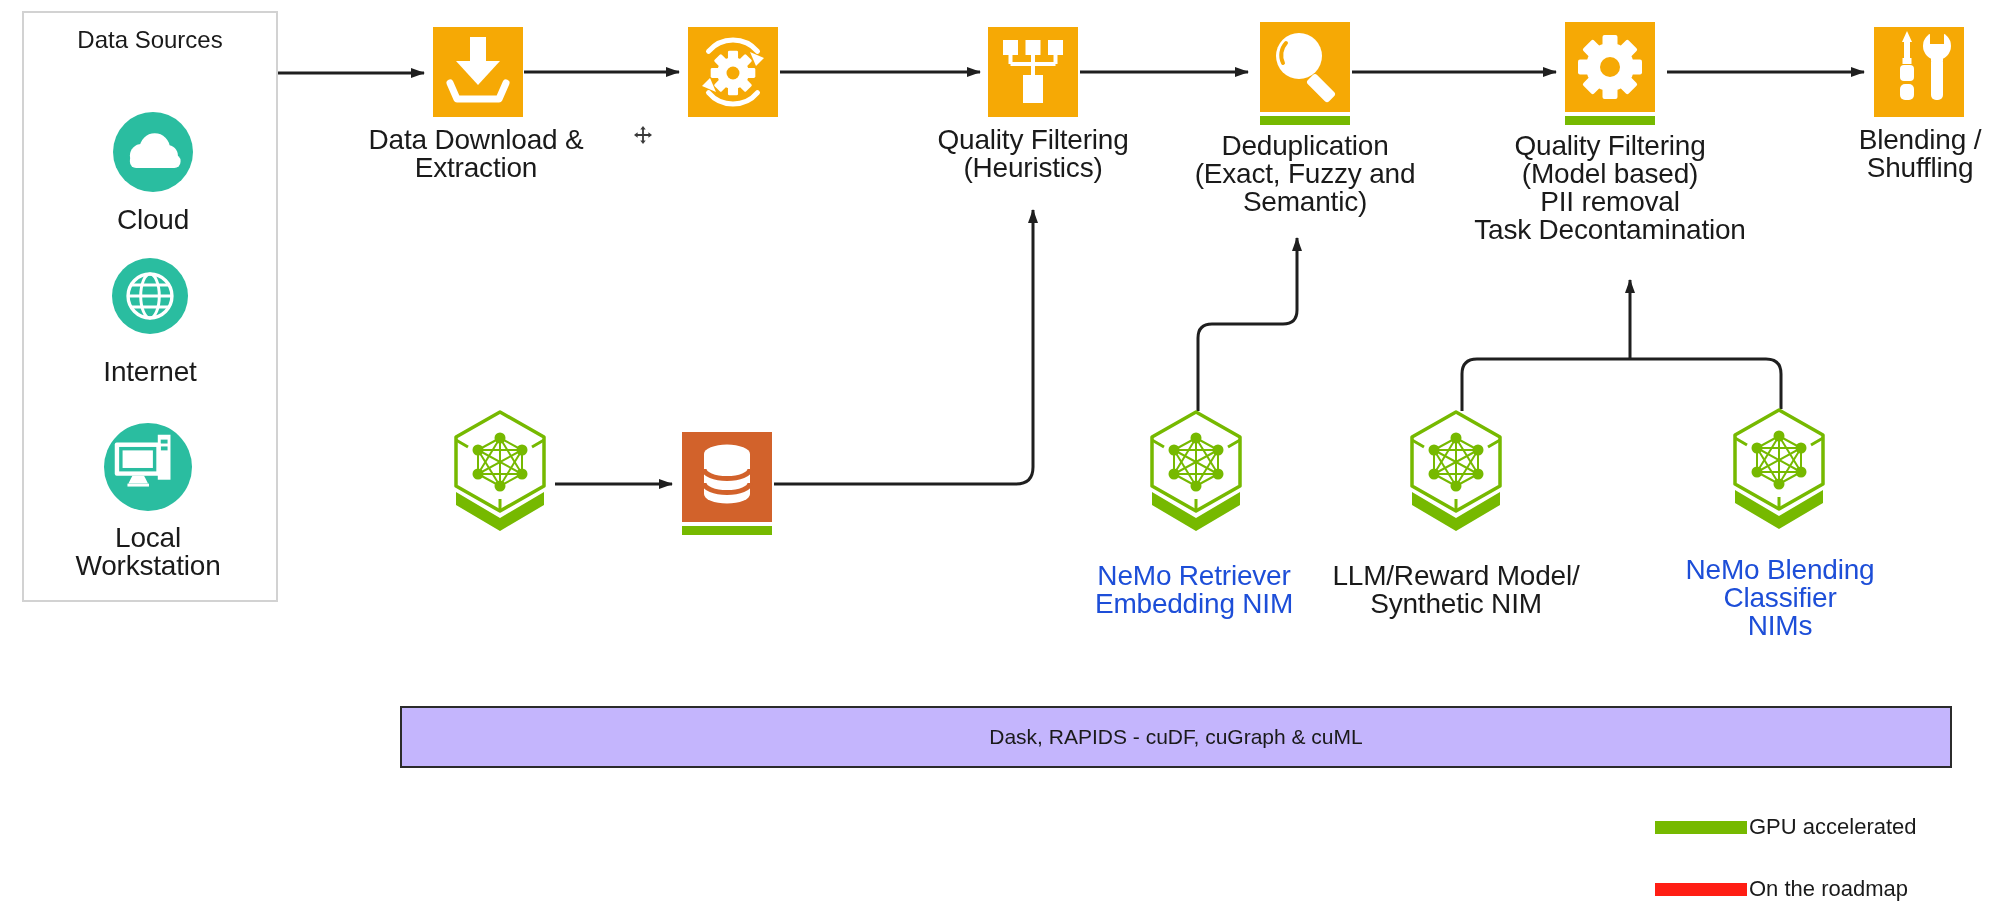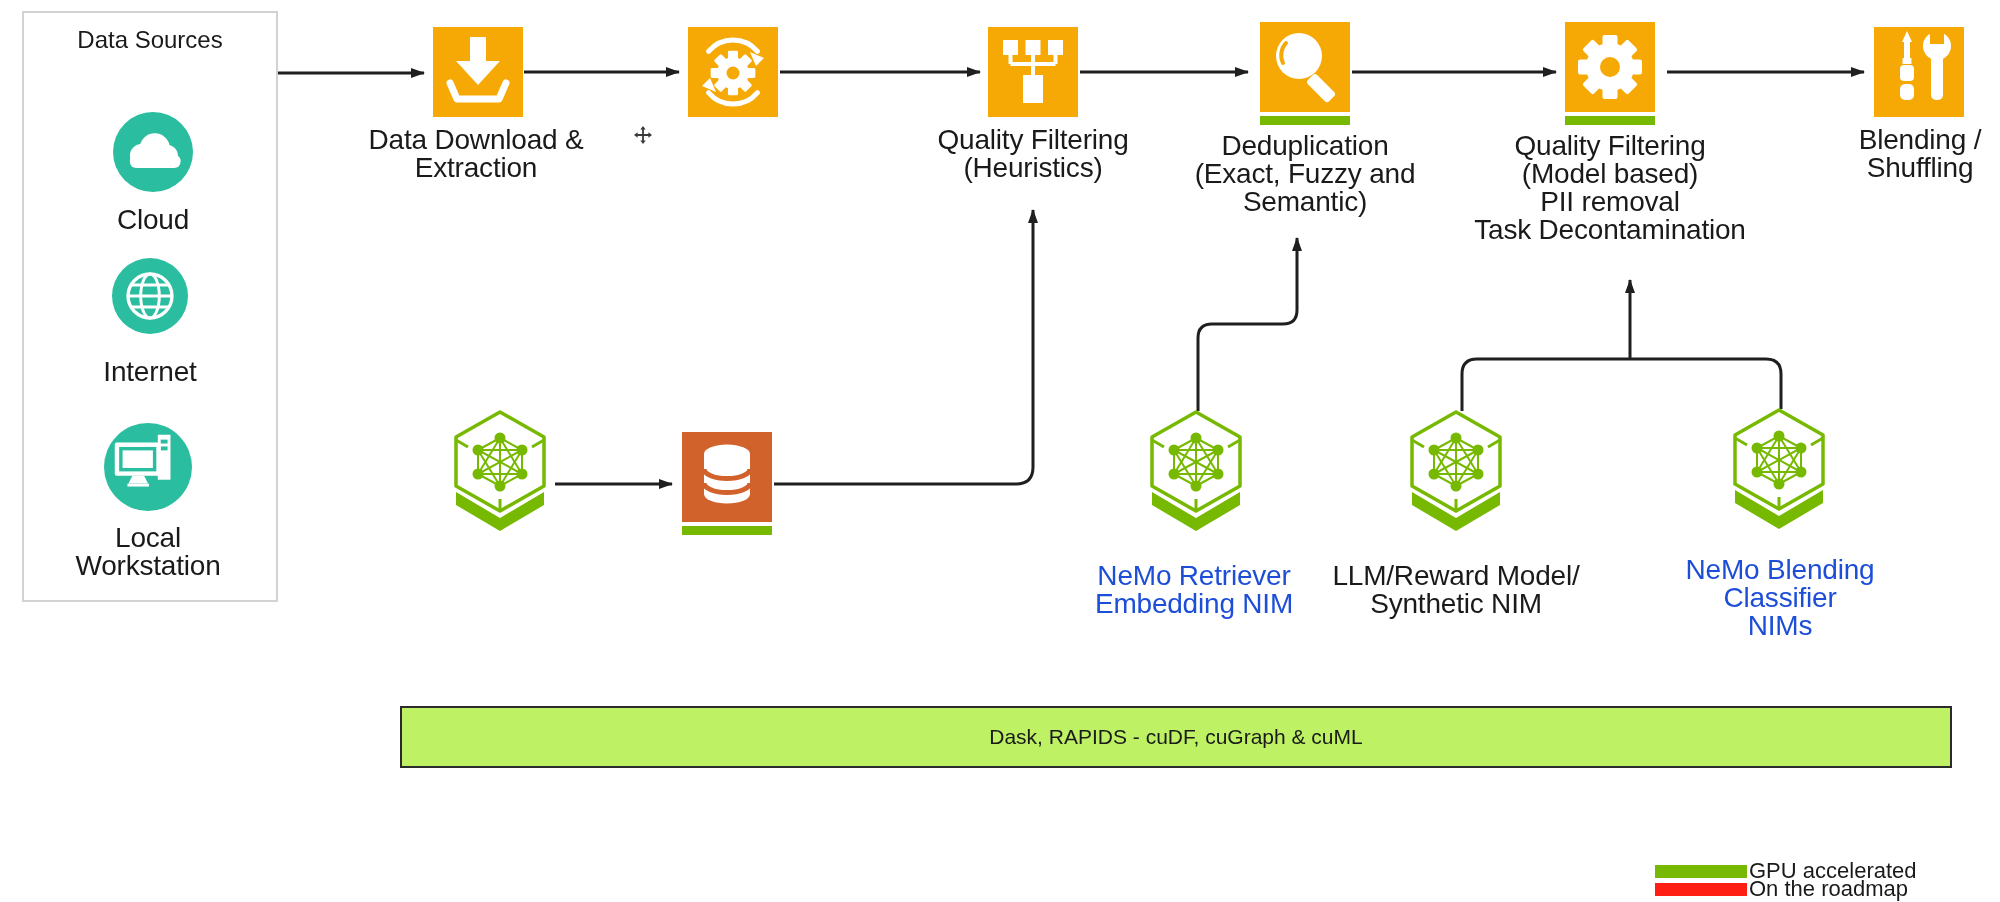--- a/index.html
+++ b/index.html
@@ -24,21 +24,21 @@
     font-size:24px;color:#1a1a1a;
   }
   .circ{position:absolute;border-radius:50%;background:#2ABDA0;}
   .circ svg{display:block;width:100%;height:100%;}
   .hex{position:absolute;width:106px;height:140px;}
   .hex svg{display:block;width:100%;height:100%;}
   .dbsq{position:absolute;width:90px;height:90px;background:#D2622B;}
   .dbsq svg{display:block;width:100%;height:100%;}
   .fw-bar{
     position:absolute;left:400px;top:706px;width:1552px;height:62px;
-    border:2.5px solid #2b2b2b;box-sizing:border-box;background:#bef264;
+    border:2.5px solid #2b2b2b;box-sizing:border-box;background:#c4b5fd;
     display:flex;align-items:center;justify-content:center;font-size:21px;
   }
   .legend-row{position:absolute;display:flex;align-items:center;}
   .legend-swatch{width:92px;height:13px;}
   .legend-swatch.green{background:#76B900;}
   .legend-swatch.red{background:#FF1E14;}
   .legend-text{font-size:22px;color:#1a1a1a;margin-left:2px;line-height:22px;}
   #arrows{position:absolute;left:0;top:0;z-index:1;}
   .z2{z-index:2;}
   .mv{position:absolute;left:634px;top:126px;width:18px;height:18px;}
@@ -322,21 +322,21 @@
       <path d="M9,86 L53,112 L97,86 L97,99 L53,125 L9,99 Z" fill="#76B900"></path>
     </svg>
   </div>
   <div class="lbl red z2" style="left:1630px;top:556px;width:300px;">NeMo Blending Classifier
 NIMs</div>
 
   <div class="fw-bar z2">
     <span>Dask, RAPIDS - cuDF, cuGraph &amp; cuML</span>
   </div>
 
-  <div class="legend-row z2" style="left:1655px;top:816px;margin-top:44px;">
+  <div class="legend-row z2" style="left:1655px;top:816px;">
     <div class="legend-swatch green"></div>
     <div class="legend-text">GPU accelerated</div>
   </div>
   <div class="legend-row z2" style="left:1655px;top:864px;margin-top:14px;">
     <div class="legend-swatch red"></div>
     <div class="legend-text">On the roadmap</div>
   </div>
 
 </div>
 

